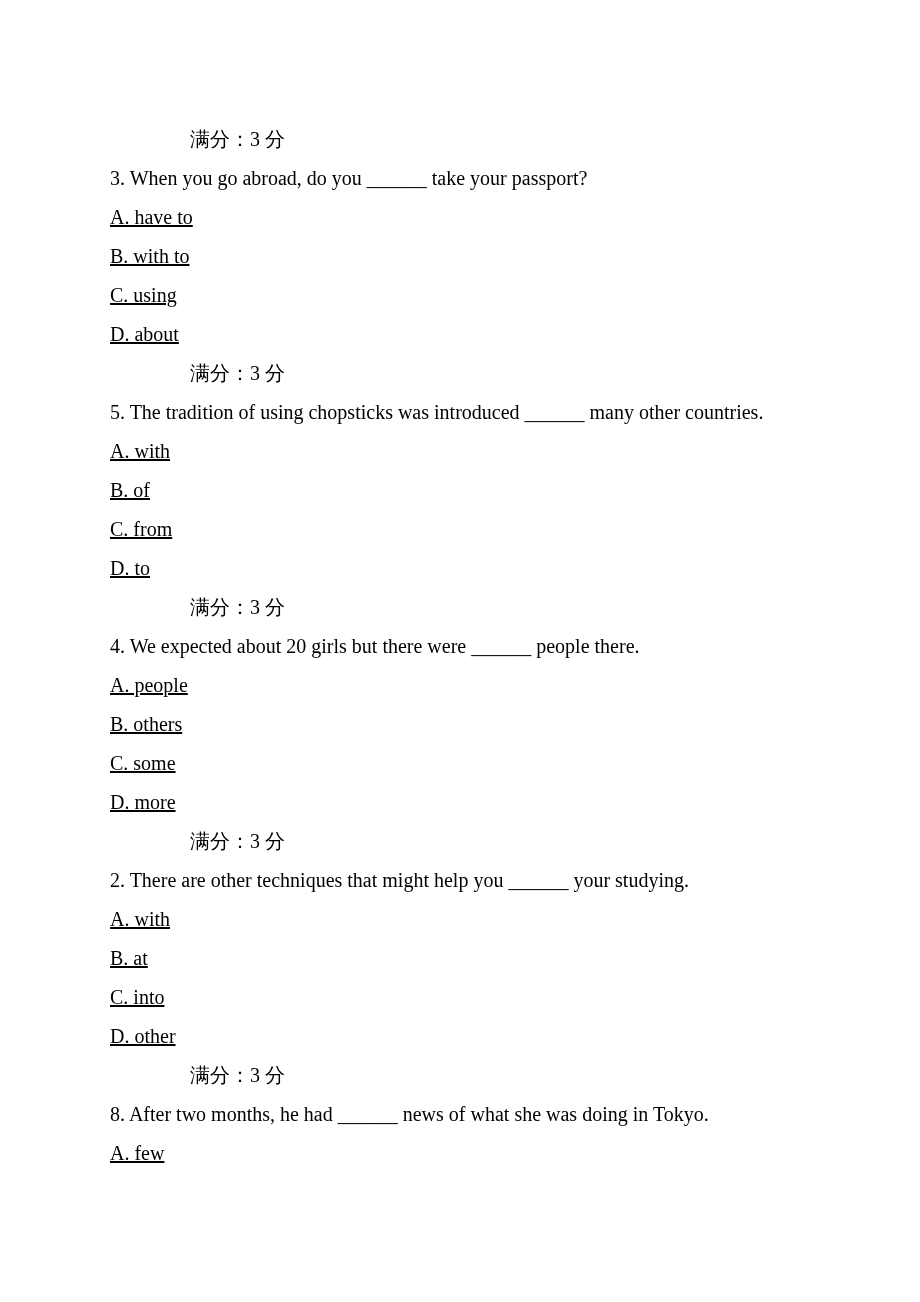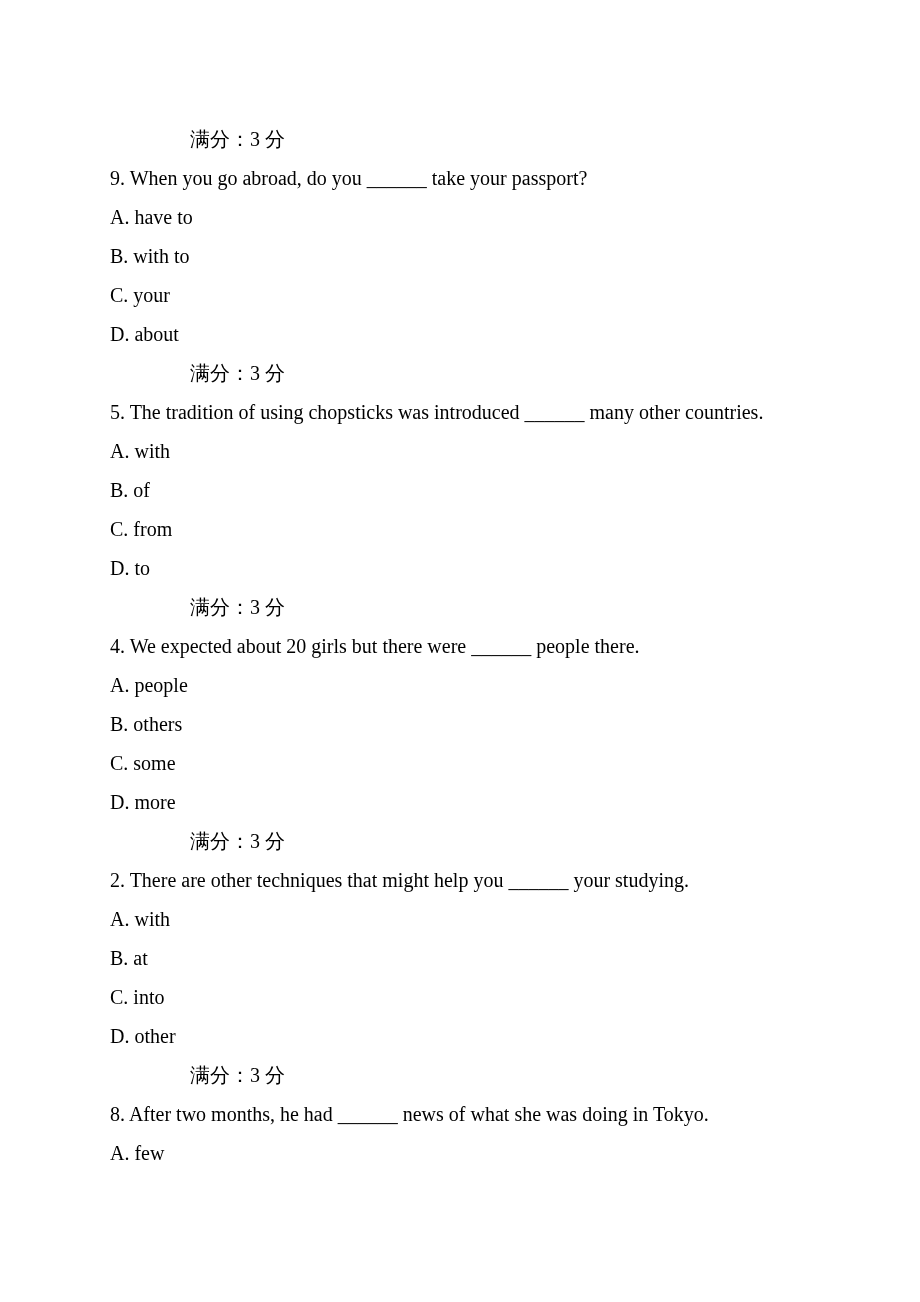--- a/index.html
+++ b/index.html
@@ -18,31 +18,32 @@
       line-height: 1.95;
     }
     .indent-score {
       padding-left: 80px;
     }
     .question-line {
       padding-left: 0;
     }
     .option-line {
       padding-left: 0;
+      text-decoration: underline;
     }
   </style>
 </head>
 <body>
 
 <div class="indent-score">满分：3  分</div>
 
-<div class="question-line">9.  When you go abroad, do you ______ take your passport?</div>
+<div class="question-line">3.  When you go abroad, do you ______ take your passport?</div>
 <div class="option-line">A. have to</div>
 <div class="option-line">B. with to</div>
-<div class="option-line">C. your</div>
+<div class="option-line">C. using</div>
 <div class="option-line">D. about</div>
 <div class="indent-score">满分：3  分</div>
 
 <div class="question-line">5.  The tradition of using chopsticks was introduced ______ many other countries.</div>
 <div class="option-line">A. with</div>
 <div class="option-line">B. of</div>
 <div class="option-line">C. from</div>
 <div class="option-line">D. to</div>
 <div class="indent-score">满分：3  分</div>
 

